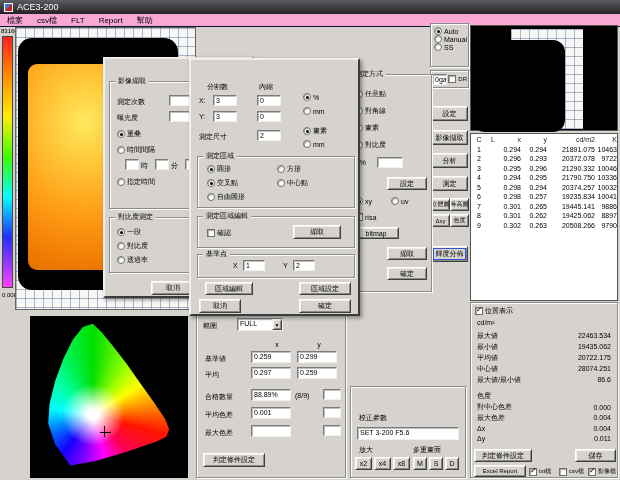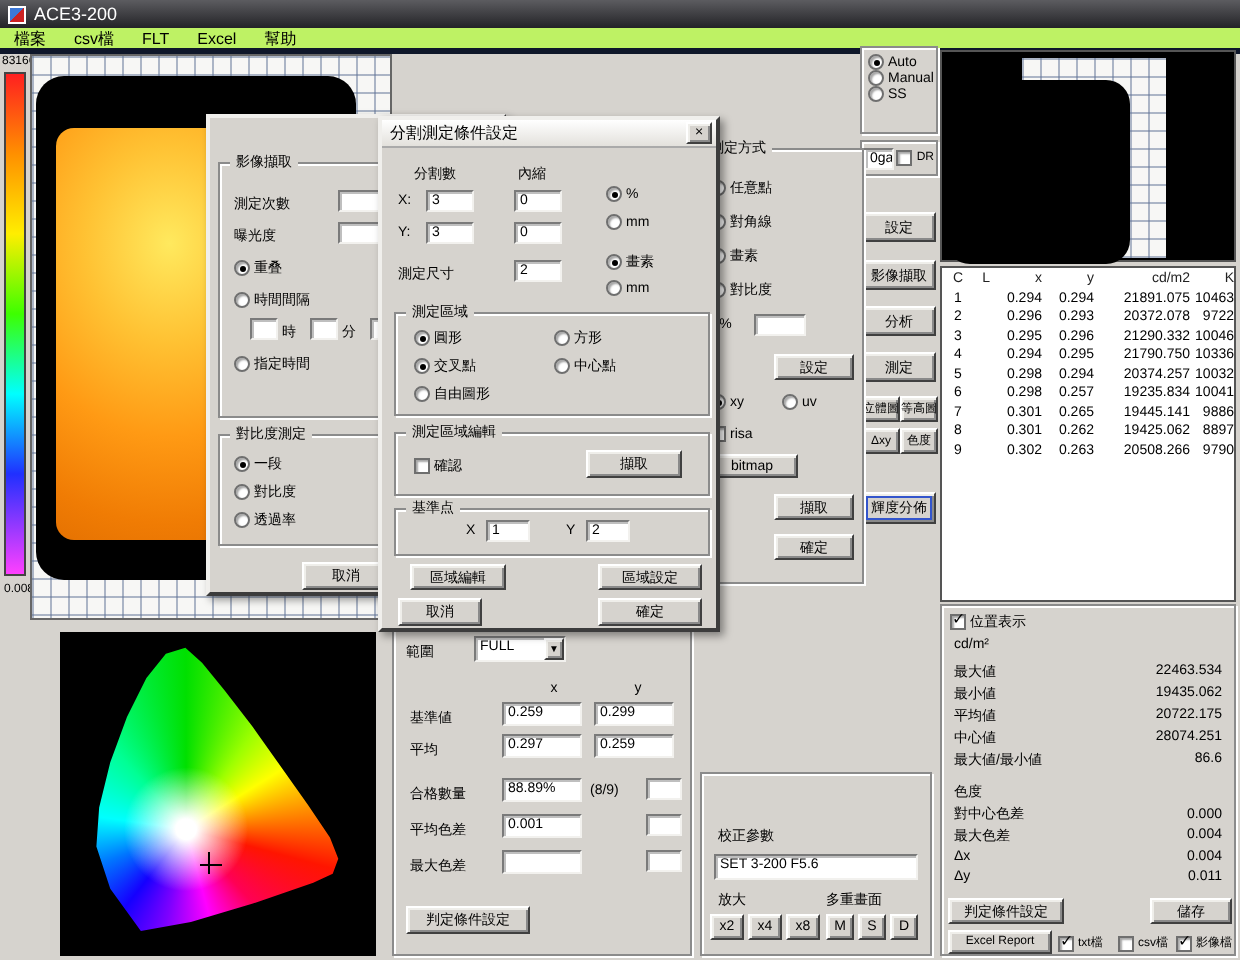--- a/index.html
+++ b/index.html
@@ -28,21 +28,21 @@
     font-size:7px; padding:1px 2px; overflow:hidden; white-space:nowrap;
   }
   .etched { border:1px solid #8b8b8b; box-shadow: inset 1px 1px 0 #fff, 1px 1px 0 #fff; }
   .legend { position:absolute; top:-6px; left:5px; background:#d6d3ce; padding:0 3px; font-size:7px; white-space:nowrap; }
 
   .titlebar { position:absolute; left:0; top:0; width:620px; height:14px;
     background:linear-gradient(#5c5c60,#232327); color:#fff;
     display:flex; align-items:center; gap:4px; padding:0 4px; font-size:9px; }
   .app-icon { width:9px; height:9px; background:linear-gradient(135deg,#3c78d8 50%,#cc2222 50%); border:1px solid #fff; }
   .menubar { position:absolute; left:0; top:14px; width:620px; height:13px;
-    background:#bef264; border-bottom:3px solid #0f172a; display:flex; align-items:center; }
+    background:#f9a8d4; border-bottom:1px solid #0f172a; display:flex; align-items:center; }
   .menu-item { padding:1px 7px; font-size:8px; white-space:nowrap; }
 
   .gridpaper { background-color:#f7f7f5;
     background-image: linear-gradient(rgba(96,115,150,.5) 1px, transparent 1px),
                       linear-gradient(90deg, rgba(96,115,150,.5) 1px, transparent 1px);
     background-size:9px 9px; }
 
   
   .r { display:inline-block; width:8px; height:8px; border-radius:50%;
        background:#fff; border:1px solid #6f6f6f; box-shadow: inset 1px 1px 1px rgba(0,0,0,.35);
@@ -93,21 +93,21 @@
 
 <div class="titlebar">
   <span class="app-icon"></span>
   <span>ACE3-200</span>
 </div>
 <div class="menubar">
 
 <span class="menu-item">檔案</span>
     <span class="menu-item">csv檔</span>
     <span class="menu-item">FLT</span>
-    <span class="menu-item">Excel</span>
+    <span class="menu-item">Report</span>
     <span class="menu-item">幫助</span>
   </div>
 
 <div class="abs tiny" style="left:1px;top:28px;">83166844</div>
 <div class="abs" style="left:2px;top:36px;width:11px;height:252px;border:1px solid #444;
      background:linear-gradient(#ff2020,#ff9000 16%,#ffee00 32%,#3dff00 48%,#00ffff 64%,#2030ff 80%,#ff40ff 100%);"></div>
 <div class="abs tiny" style="left:2px;top:292px;">0.008</div>
 
 <div class="abs gridpaper" style="left:15px;top:27px;width:181px;height:283px;border:1px solid #666;">
   <div class="abs" style="left:2px;top:10px;width:160px;height:252px;border-radius:14px;background:#000;"></div>
@@ -461,24 +461,20 @@
     </div>
   <div class="optrow abs" style="left:12px;top:196px;">
     <span class="r"></span>
     <span class="lbl">透過率</span>
     </div>
   <span class="abs sunken" style="left:96px;top:184px;width:34px;height:11px;"></span>
   <div class="abs raised btn" style="left:46px;top:222px;width:44px;height:14px;">取消</div>
 </div>
 
 <div class="dialog" style="left:189px;top:58px;width:171px;height:258px;z-index:10;">
-  <div class="dlg-title">
-    <span>分割測定條件設定</span>
-    <span class="raised btn close-box">×</span>
-  </div>
   <span class="abs lbl" style="left:16px;top:22px;">分割數</span>
   <span class="abs lbl" style="left:68px;top:22px;">內縮</span>
 
   <span class="abs lbl" style="left:8px;top:37px;">X:</span>
   <span class="abs sunken" style="left:22px;top:35px;width:24px;height:11px;">3</span>
   <span class="abs sunken" style="left:66px;top:35px;width:24px;height:11px;">0</span>
   <div class="optrow abs" style="left:112px;top:33px;">
     <span class="r on"></span>
     <span class="lbl">%</span>
     </div>

